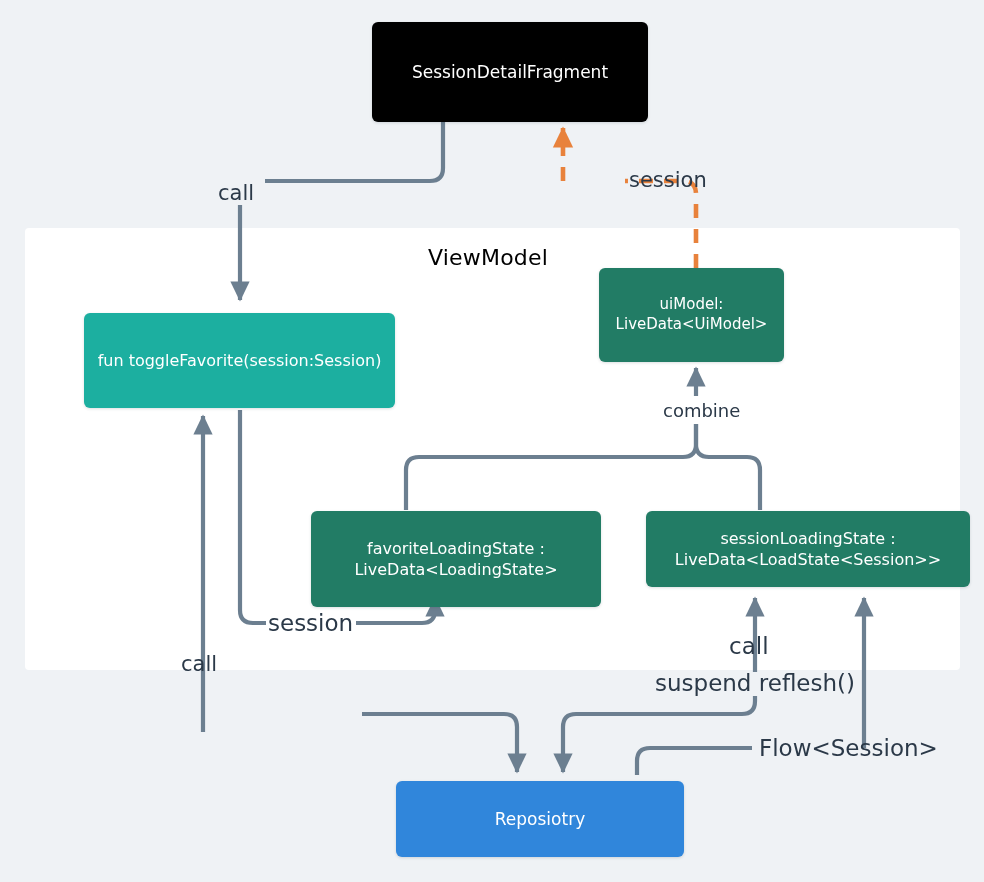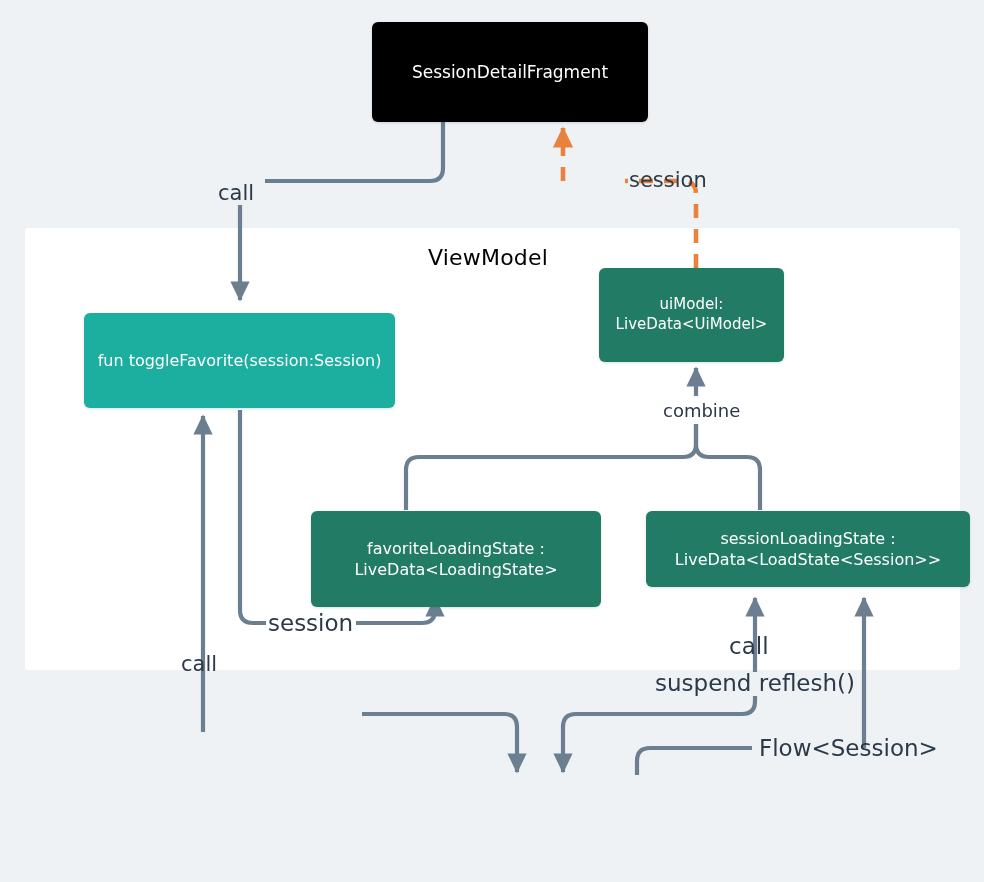--- a/index.html
+++ b/index.html
@@ -143,14 +143,17 @@
   <div class="node" style="left:311px; top:511px; width:290px; height:96px; background:#227c65; font-size:16px;">
     <span class="node-label">favoriteLoadingState :
 LiveData&lt;LoadingState&gt;</span>
   </div>
 
   <div class="node" style="left:646px; top:511px; width:324px; height:76px; background:#227c65; font-size:16px;">
     <span class="node-label">sessionLoadingState :
 LiveData&lt;LoadState&lt;Session&gt;&gt;</span>
   </div>
 
+  <div class="node" style="left:396px; top:781px; width:288px; height:76px; background:#3086db; font-size:17px;">
+    <span class="node-label">Reposiotry</span>
+  </div>
 
 </div>
 
 </body></html>

